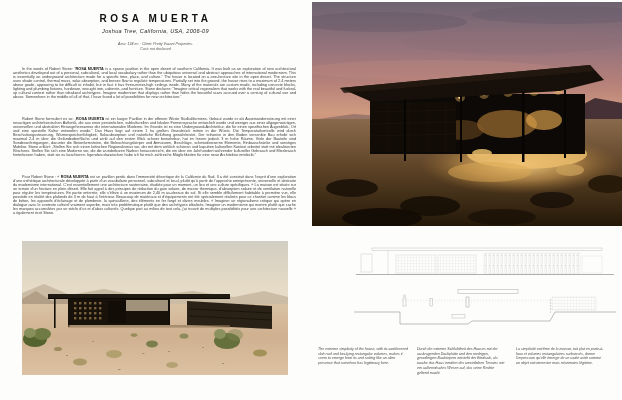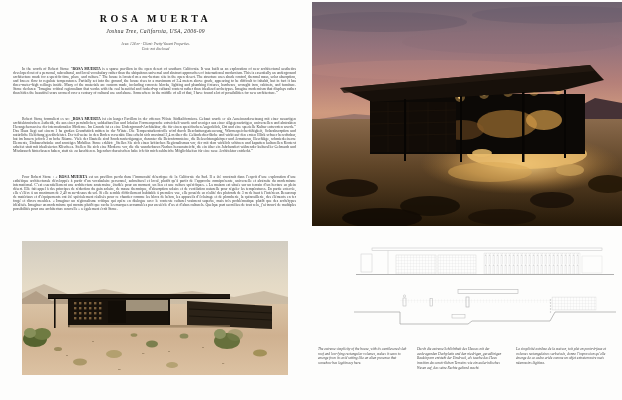--- a/index.html
+++ b/index.html
@@ -1,17 +1,17 @@
 <!DOCTYPE html>
 <html><head>
 <meta charset="utf-8">
 <style>
   html,body{margin:0;padding:0;background:#ffffff;}
   #spread{position:relative;width:622px;height:400px;background:#fdfdfc;overflow:hidden;
-          font-family:Liberation Serif, serif;color:#3c3c3c;}
+          font-family:Liberation Sans, sans-serif;color:#3c3c3c;}
   .abs{position:absolute;}
   
   #title{left:13px;top:13px;width:285px;text-align:center;font-weight:bold;
          font-size:10px;letter-spacing:3.5px;color:#111;}
   #subtitle{left:13px;top:28px;width:285px;text-align:center;font-style:italic;
             font-size:5.6px;color:#2a2a2a;letter-spacing:0.3px;}
   #meta{left:13px;top:42px;width:285px;text-align:center;font-style:italic;
         font-size:3.6px;color:#555;line-height:4.6px;}
   
   .para{left:13px;width:283px;font-size:3.8px;line-height:3.95px;text-align:justify;

